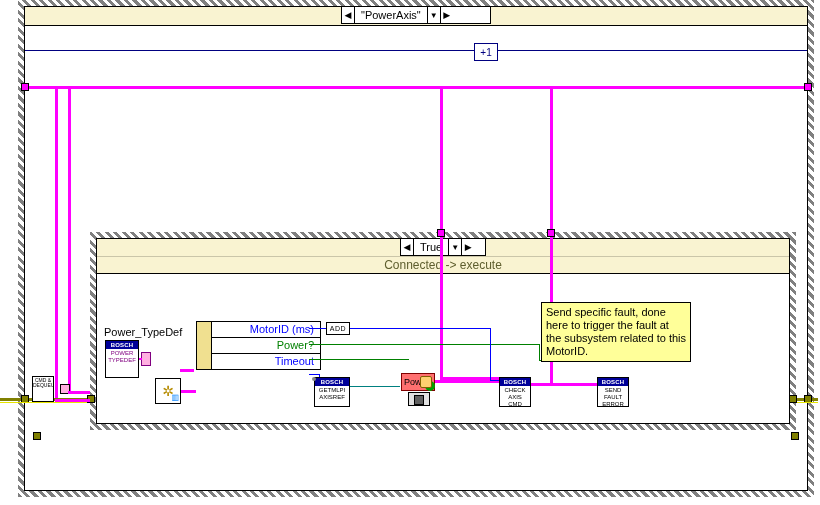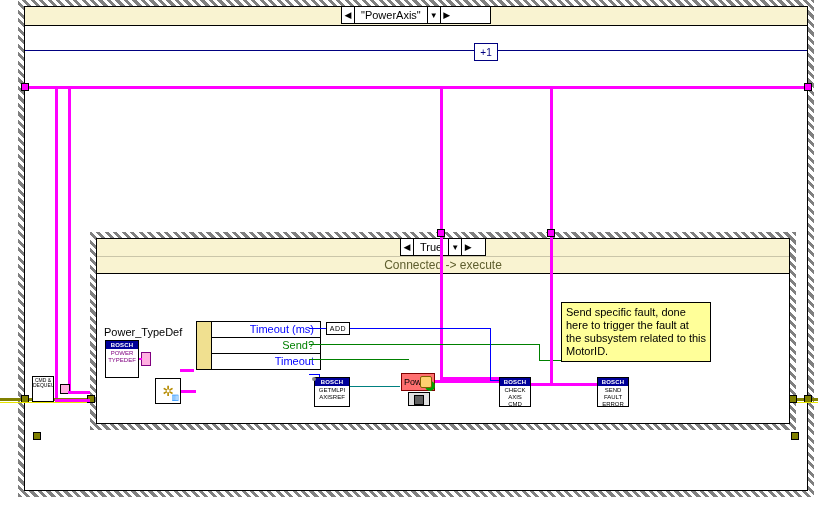--- a/index.html
+++ b/index.html
@@ -328,22 +328,22 @@
   <div class="mini-node" style="left:141px; top:352px; width:10px; height:14px; background:#ffb0e0; border-color:#800080;"></div>
 
   <div class="mini-node" style="left:155px; top:378px; width:26px; height:26px; background:#fff; display:flex;align-items:center;justify-content:center;">
      <span style="font-size:14px; color:#b58b00;">✲</span>
      <span style="position:absolute;right:1px;bottom:1px;font-size:8px;color:#0080ff;">▥</span>
   </div>
 
   <div class="unbundle" style="left:196px; top:321px;">
     <div class="head"></div>
     <div class="rows">
-      <div class="row blue-txt">Timeout (ms)</div>
-      <div class="row green-txt">Send?</div>
+      <div class="row blue-txt">MotorID (ms)</div>
+      <div class="row green-txt">Power?</div>
       <div class="row blue-txt">Timeout</div>
     </div>
   </div>
 
   <div class="wire h thick pink" style="left:181px; top:390px; width:15px;"></div>
 
   <div class="add-tile" style="left:326px; top:322px;">ADD</div>
   <div class="wire h thin blue" style="left:309px; top:328px; width:17px;"></div>
 
   <div class="wire h thin blue" style="left:350px; top:328px; width:140px;"></div>
@@ -390,20 +390,20 @@
     <div class="brand">BOSCH</div>
     <div class="txt" style="white-space:pre;">SEND
 FAULT
 ERROR</div>
   </div>
 
   <div class="wire h thick pink" style="left:531px; top:383px; width:19px;"></div>
   <div class="wire v thick pink" style="left:550px; top:360px; height:25px;"></div>
   <div class="wire h thick pink" style="left:550px; top:383px; width:47px;"></div>
 
-  <div class="comment" style="left:561px; top:302px;">Send specific fault, done here to trigger the fault at the subsystem related to this MotorID.</div>
+  <div class="comment" style="left:541px; top:302px;">Send specific fault, done here to trigger the fault at the subsystem related to this MotorID.</div>
 
   <div class="wire h thick pink" style="left:68px; top:391px; width:22px;"></div>
   <div class="wire h thick pink" style="left:55px; top:399px; width:35px;"></div>
 
   <div class="wire h pink" style="left:139px; top:358px; width:3px; height:2px;"></div>
 
 </div>
 
 </body></html>

